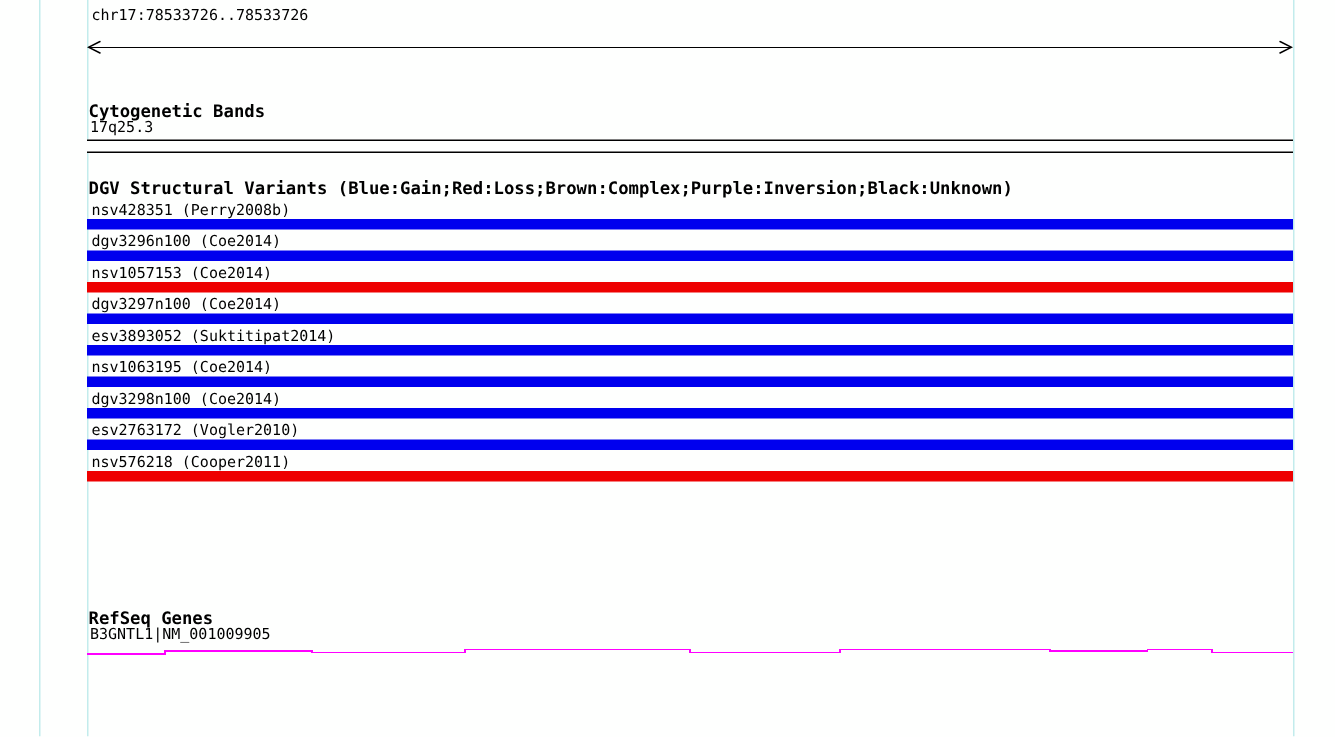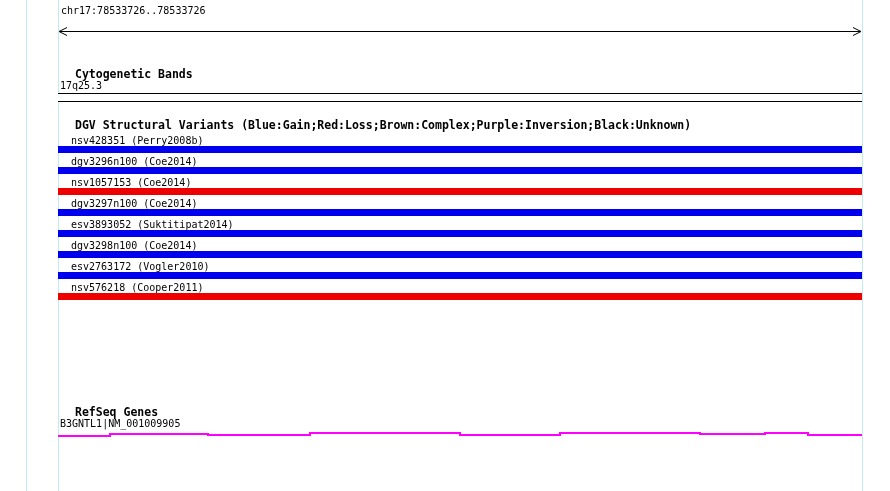--- a/index.html
+++ b/index.html
@@ -5,30 +5,30 @@
   html,body{margin:0;padding:0;}
   body{
     width:890px;height:491px;overflow:hidden;position:relative;
     background:#fefffe;
     font-family:"DejaVu Sans Mono", monospace;
     color:#000;
   }
   .abs{position:absolute;}
   .guide{position:absolute;top:0;bottom:0;width:1px;background:#c2ecec;}
   .mono10{font-size:10px;line-height:11px;white-space:pre;}
-  .head11{font-size:11.5px;line-height:12px;font-weight:bold;white-space:pre;margin-left:16px;}
+  .head11{font-size:11.5px;line-height:12px;font-weight:bold;white-space:pre;}
   .band-box{
     position:absolute;left:58px;top:93px;width:804px;height:9px;
     border-top:1px solid #000;border-bottom:1px solid #000;
     box-sizing:border-box;background:#fefffe;
   }
   #dgv-tracks{position:absolute;left:58px;top:135px;width:804px;}
   .dgv-track{position:relative;height:21px;width:804px;}
   .dgv-track .tlabel{
-    position:absolute;left:3px;top:0;font-size:10px;line-height:11px;white-space:pre;margin-left:10px;
+    position:absolute;left:3px;top:0;font-size:10px;line-height:11px;white-space:pre;
   }
   .dgv-track .tbar{
     position:absolute;left:0;top:11px;width:804px;height:7px;
   }
   svg{display:block;}
 </style>
 </head>
 <body>
 
 <div class="guide" style="left:26px"></div>
@@ -64,20 +64,24 @@
   </div>
     <div class="dgv-track">
     <div class="tlabel">dgv3297n100 (Coe2014)</div>
     <div class="tbar" style="background: rgb(0, 0, 238);"></div>
   </div>
     <div class="dgv-track">
     <div class="tlabel">esv3893052 (Suktitipat2014)</div>
     <div class="tbar" style="background: rgb(0, 0, 238);"></div>
   </div>
     <div class="dgv-track">
+    <div class="tlabel">nsv1063195 (Coe2014)</div>
+    <div class="tbar" style="background: rgb(0, 0, 238);"></div>
+  </div>
+    <div class="dgv-track">
     <div class="tlabel">dgv3298n100 (Coe2014)</div>
     <div class="tbar" style="background: rgb(0, 0, 238);"></div>
   </div>
     <div class="dgv-track">
     <div class="tlabel">esv2763172 (Vogler2010)</div>
     <div class="tbar" style="background: rgb(0, 0, 238);"></div>
   </div>
     <div class="dgv-track">
     <div class="tlabel">nsv576218 (Cooper2011)</div>
     <div class="tbar" style="background: rgb(238, 0, 0);"></div>

